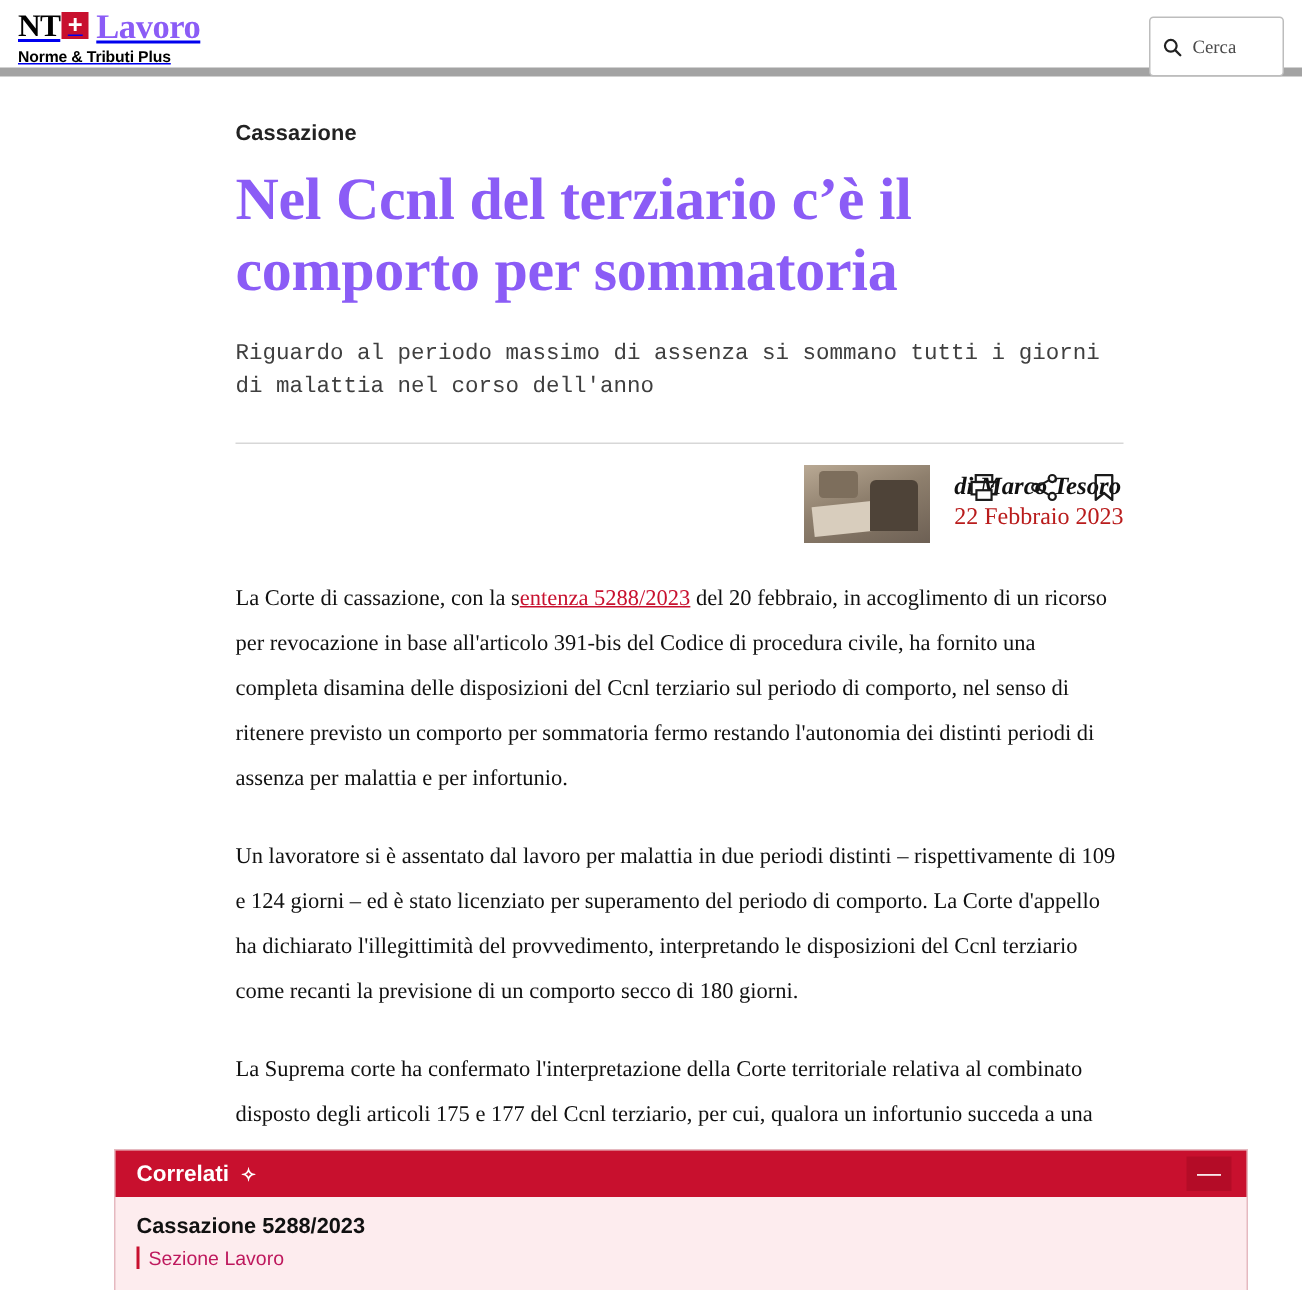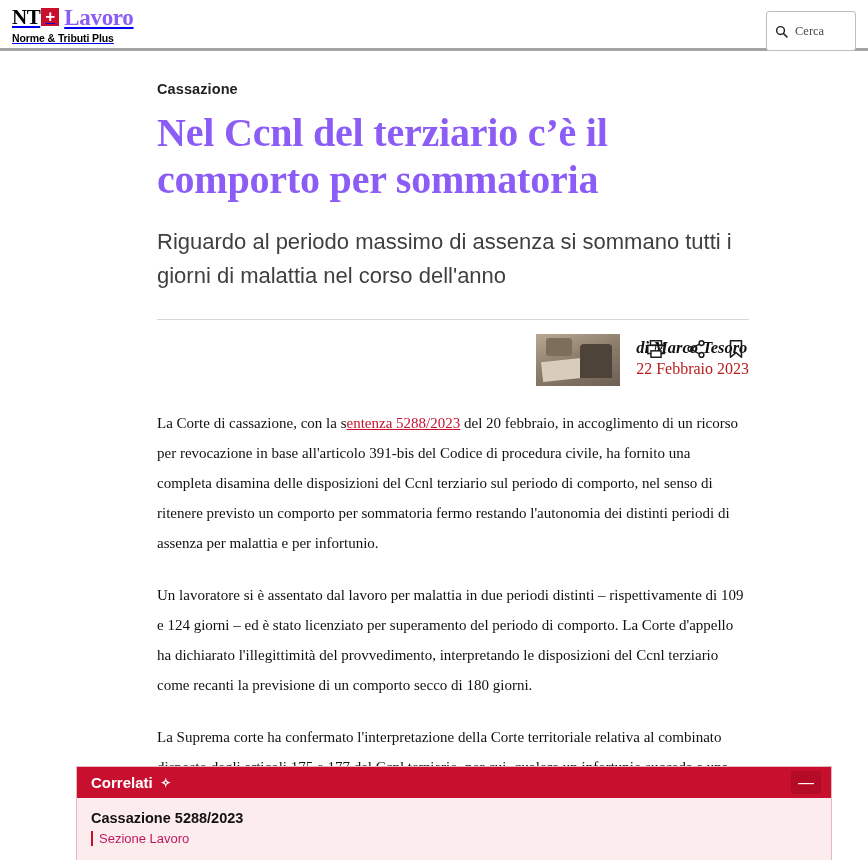--- a/index.html
+++ b/index.html
@@ -15,21 +15,21 @@
     width: 868px; height: 860px;
     background: #ffffff;
     overflow: hidden;
   }
 
   
   .header {
     position: relative;
     height: 51px;
     background: #ffffff;
-    border-bottom: 3px solid #a3a3a3;
+    border-bottom: 6px solid #a3a3a3;
     display: flex;
     align-items: center;
   }
   .logo {
     position: absolute;
     left: 12px; top: 6px;
     display: block;
   }
   .logo-top {
     display: flex;
@@ -118,23 +118,23 @@
   h1.title {
     font-family: "Liberation Serif", serif;
     font-size: 40px;
     line-height: 47px;
     font-weight: bold;
     color: #8b5cf6;
     margin: 0 0 22px 0;
     letter-spacing: -0.2px;
   }
   .standfirst {
-    font-family: Liberation Sans, sans-serif;
-    font-size: 22px;
-    line-height: 34px;
+    font-family: Liberation Mono, monospace;
+    font-size: 15px;
+    line-height: 22px;
     color: #3f3f3f;
     margin: 0 0 26px 0;
   }
   .byline-row {
     display: flex;
     align-items: flex-start;
     border-top: 1px solid #d7d7d7;
     padding-top: 14px;
     position: relative;
     justify-content: flex-end;

